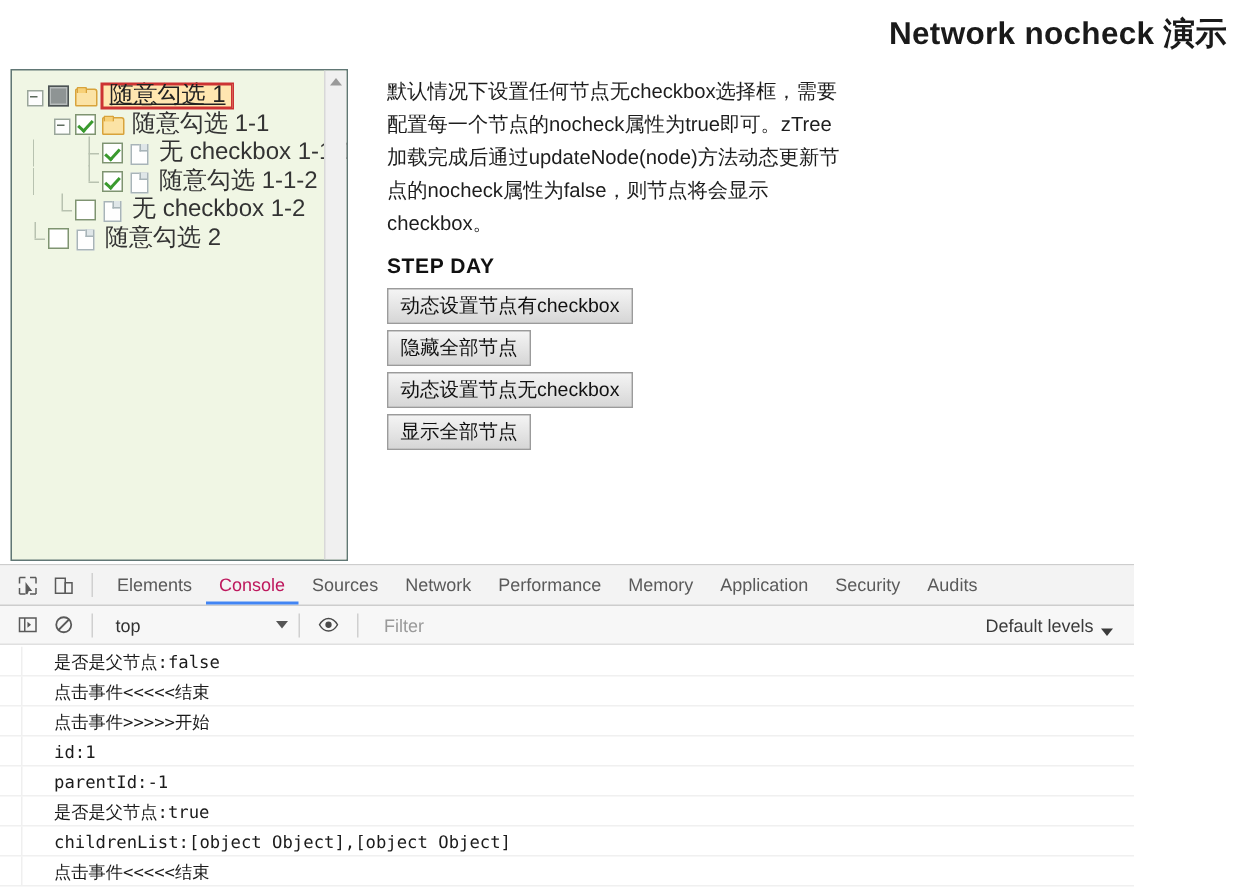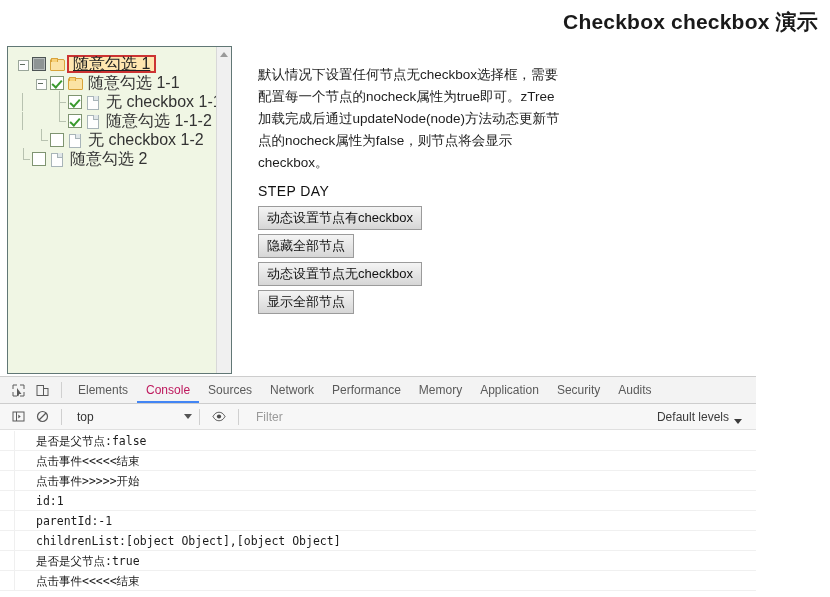--- a/index.html
+++ b/index.html
@@ -217,30 +217,30 @@
   }
   .page-title {
     text-align: right;
     font-size: 21px;
     font-weight: bold;
     color: #1a1a1a;
     padding: 8px 6px 0 0;
     letter-spacing: 0.2px;
   }
   .desc {
-    margin-top: 28px;
+    margin-top: 14px;
     font-size: 13.5px;
     line-height: 22px;
     color: #1d1d1d;
     width: 310px;
   }
   .steps-title {
     margin-top: 9px;
     font-size: 14px;
-    font-weight: normal;
+    font-weight: bold;
     color: #111;
     letter-spacing: 0.4px;
   }
   .btn-col { margin-top: 7px; }
   .btn {
     display: block;
     margin-bottom: 4px;
     background: linear-gradient(to bottom, #f4f4f4 0%, #e4e4e4 55%, #d6d6d6 100%);
     border: 1px solid #9b9b9b;
     color: #111;
@@ -419,21 +419,21 @@
           </div>
         </div>
       <div class="tree-scroll-track">
         <div class="tree-scroll-up">
             <i></i>
           </div>
       </div>
     </div>
 
     <div class="content">
-      <div class="page-title">Checkbox checkbox 演示</div>
+      <div class="page-title">Network nocheck 演示</div>
       <div class="desc">默认情况下设置任何节点无checkbox选择框，需要配置每一个节点的nocheck属性为true即可。zTree加载完成后通过updateNode(node)方法动态更新节点的nocheck属性为false，则节点将会显示checkbox。</div>
       <div class="steps-title">STEP DAY</div>
       <div class="btn-col" id="btn-col">
           <button class="btn">动态设置节点有checkbox</button>
           <button class="btn">隐藏全部节点</button>
           <button class="btn">动态设置节点无checkbox</button>
           <button class="btn">显示全部节点</button>
         </div>
     </div>
   </div>
@@ -500,18 +500,18 @@
         <span class="caret"></span>
       </div>
     </div>
 
     <div class="dt-console" id="console-list">
         <div class="log-row">是否是父节点:false</div>
         <div class="log-row">点击事件&lt;&lt;&lt;&lt;&lt;结束</div>
         <div class="log-row">点击事件&gt;&gt;&gt;&gt;&gt;开始</div>
         <div class="log-row">id:1</div>
         <div class="log-row">parentId:-1</div>
+        <div class="log-row">是否是父节点:true</div>
         <div class="log-row">childrenList:[object Object],[object Object]</div>
-        <div class="log-row">是否是父节点:true</div>
         <div class="log-row">点击事件&lt;&lt;&lt;&lt;&lt;结束</div>
       </div>
   </div>
 </div>
 
 </body></html>

